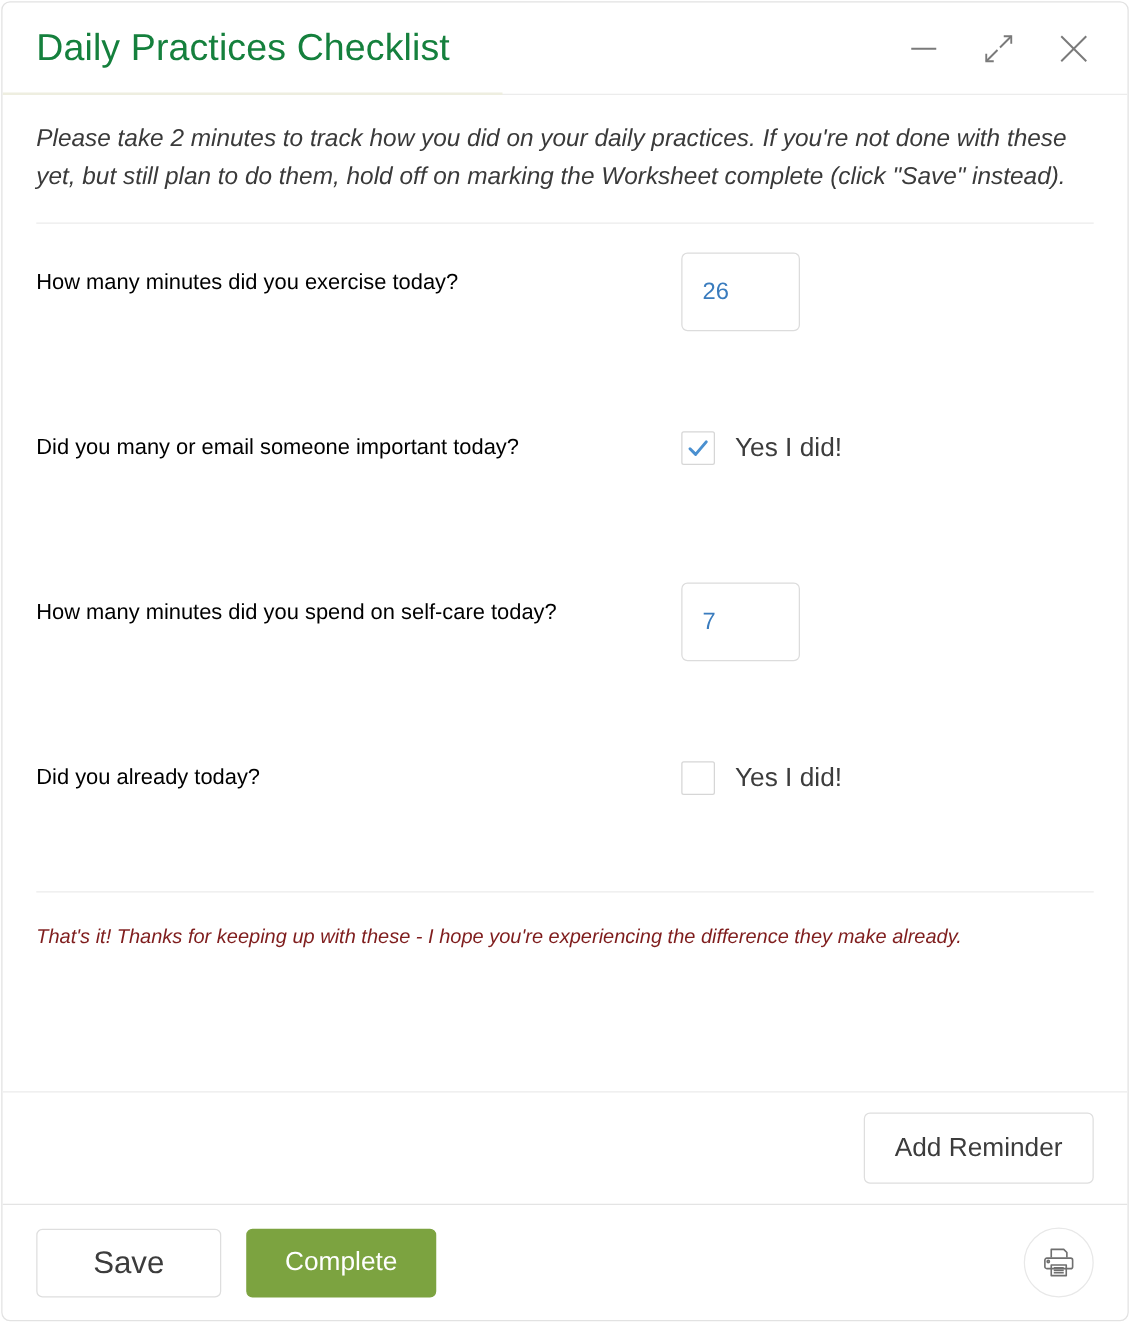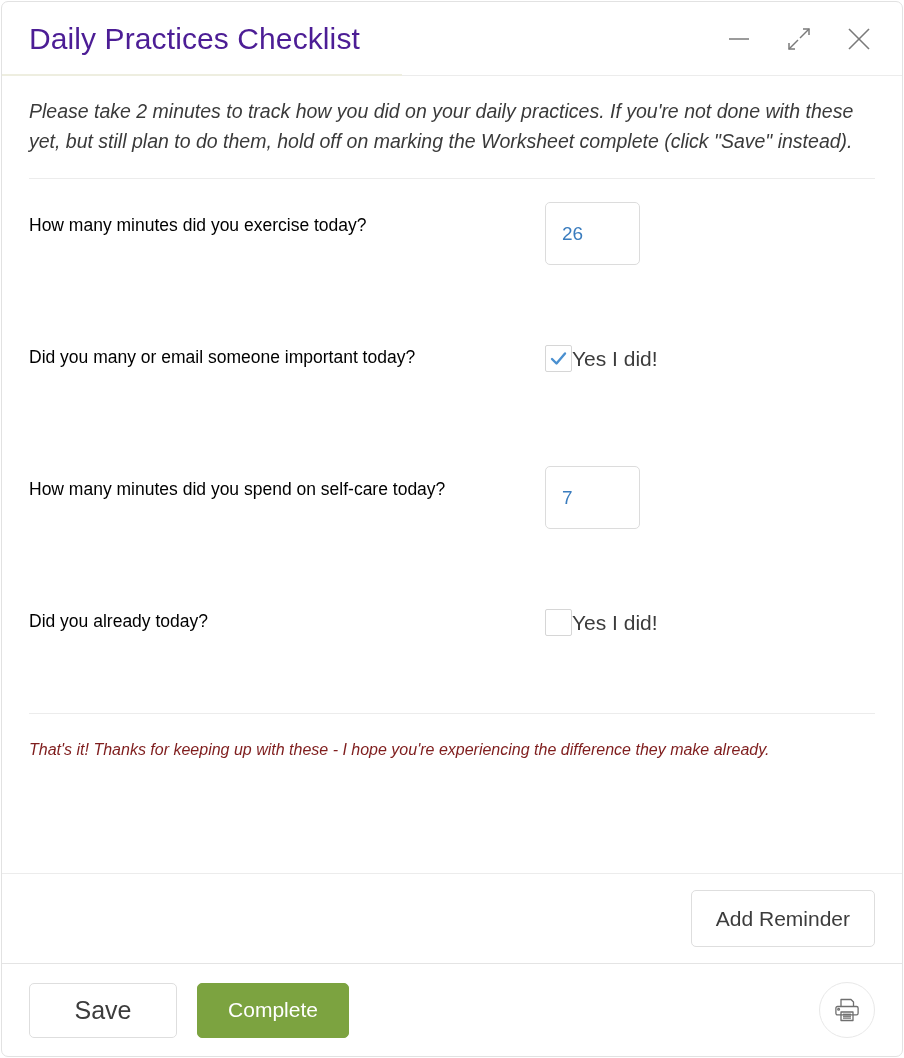--- a/index.html
+++ b/index.html
@@ -43,21 +43,21 @@
   .titlebar-accent {
     position: absolute;
     left: 0;
     bottom: -1px;
     width: 400px;
     height: 2px;
     background: #eeeee0;
   }
   .window-title {
     font-size: 30px;
-    color: #4c1d95;
+    color: #15803d;
     font-weight: 400;
     letter-spacing: 0.1px;
     line-height: 1;
     white-space: nowrap;
   }
   .window-controls {
     margin-left: auto;
     display: flex;
     align-items: center;
     gap: 26px;
@@ -131,20 +131,21 @@
     color: #3a7cbe;
     font-size: 19px;
     font-family: "Liberation Sans", sans-serif;
     padding: 0 16px;
     outline: none;
   }
 
   .checkrow {
     display: flex;
     align-items: center;
+    gap: 16px;
     padding-top: 11px;
   }
   .checkbox {
     width: 27px;
     height: 27px;
     box-sizing: border-box;
     border: 1px solid #d6d6d6;
     background: #ffffff;
     border-radius: 2px;
     display: flex;

